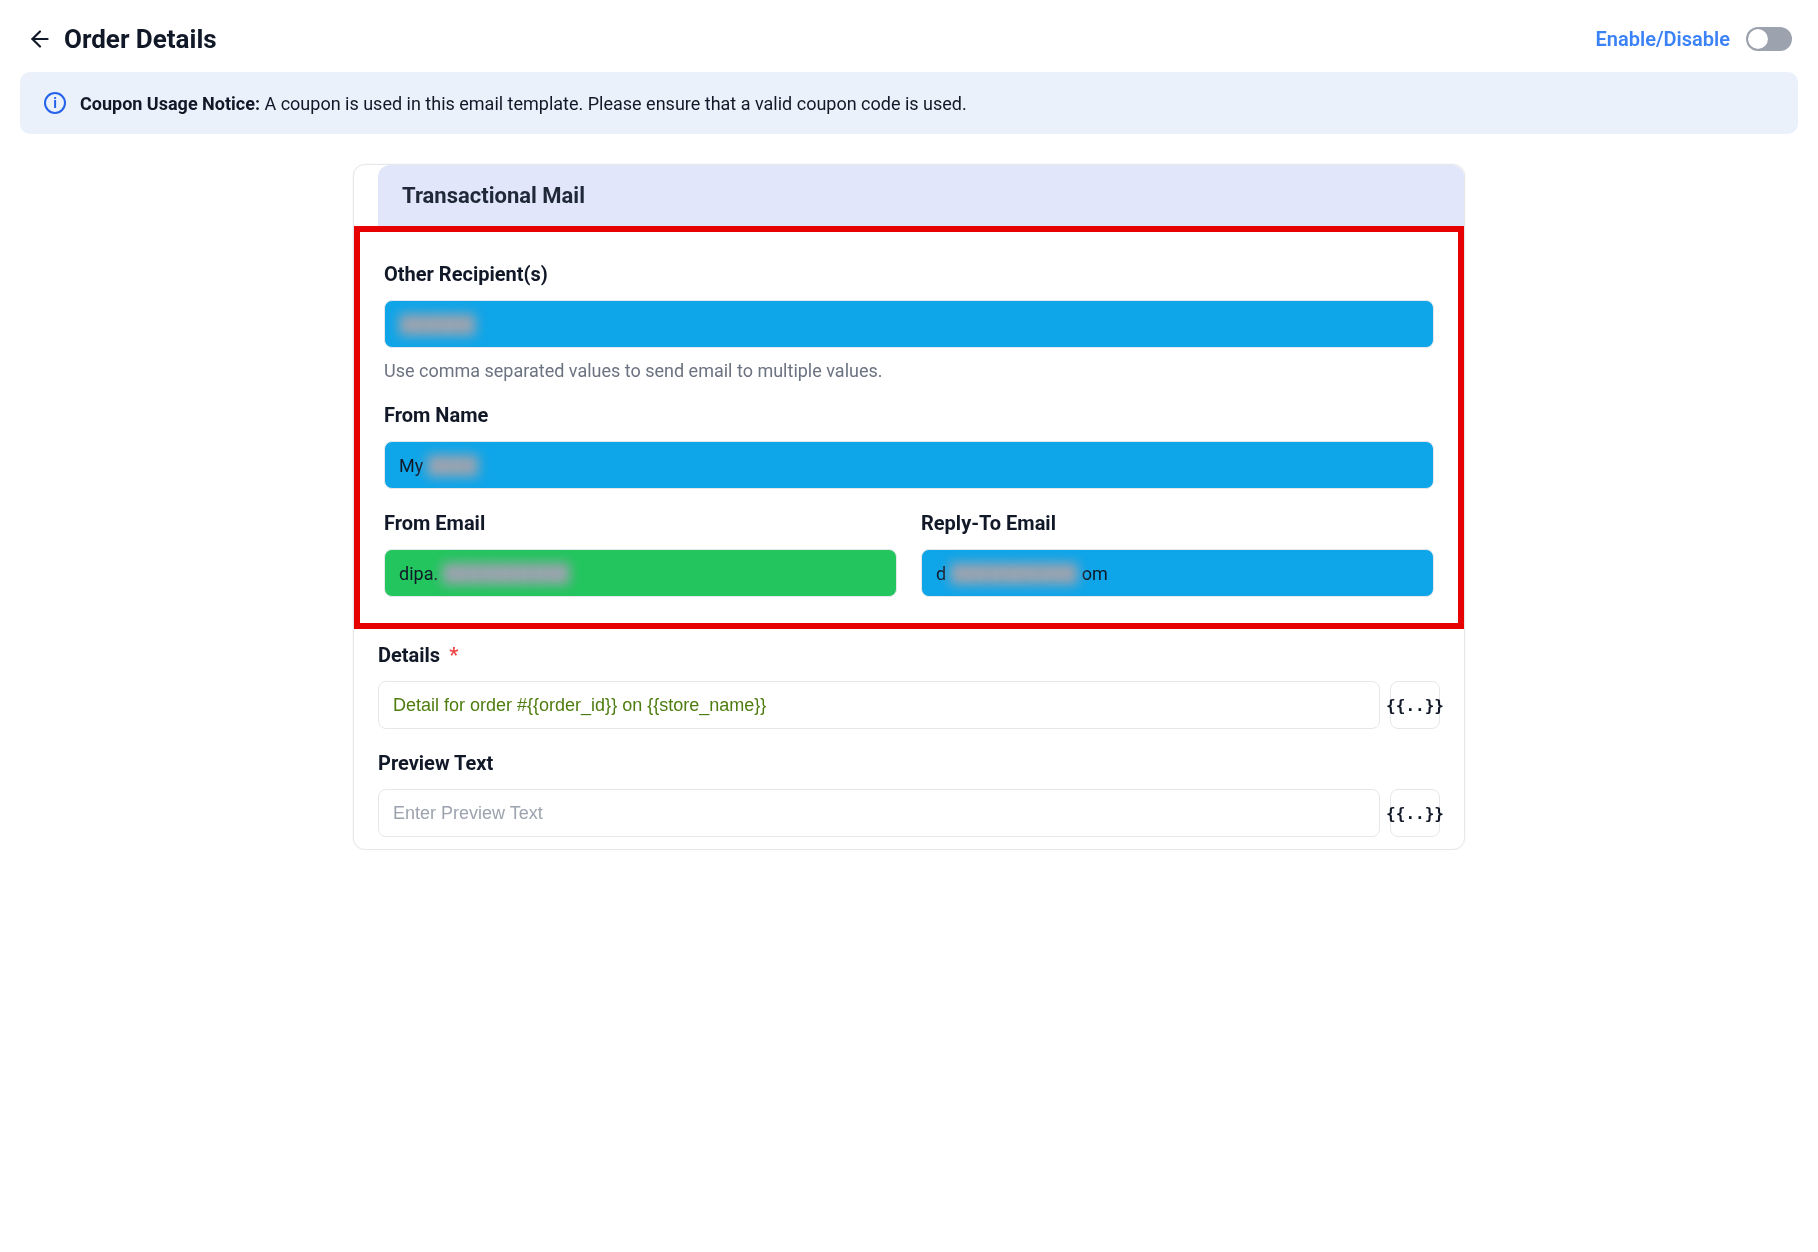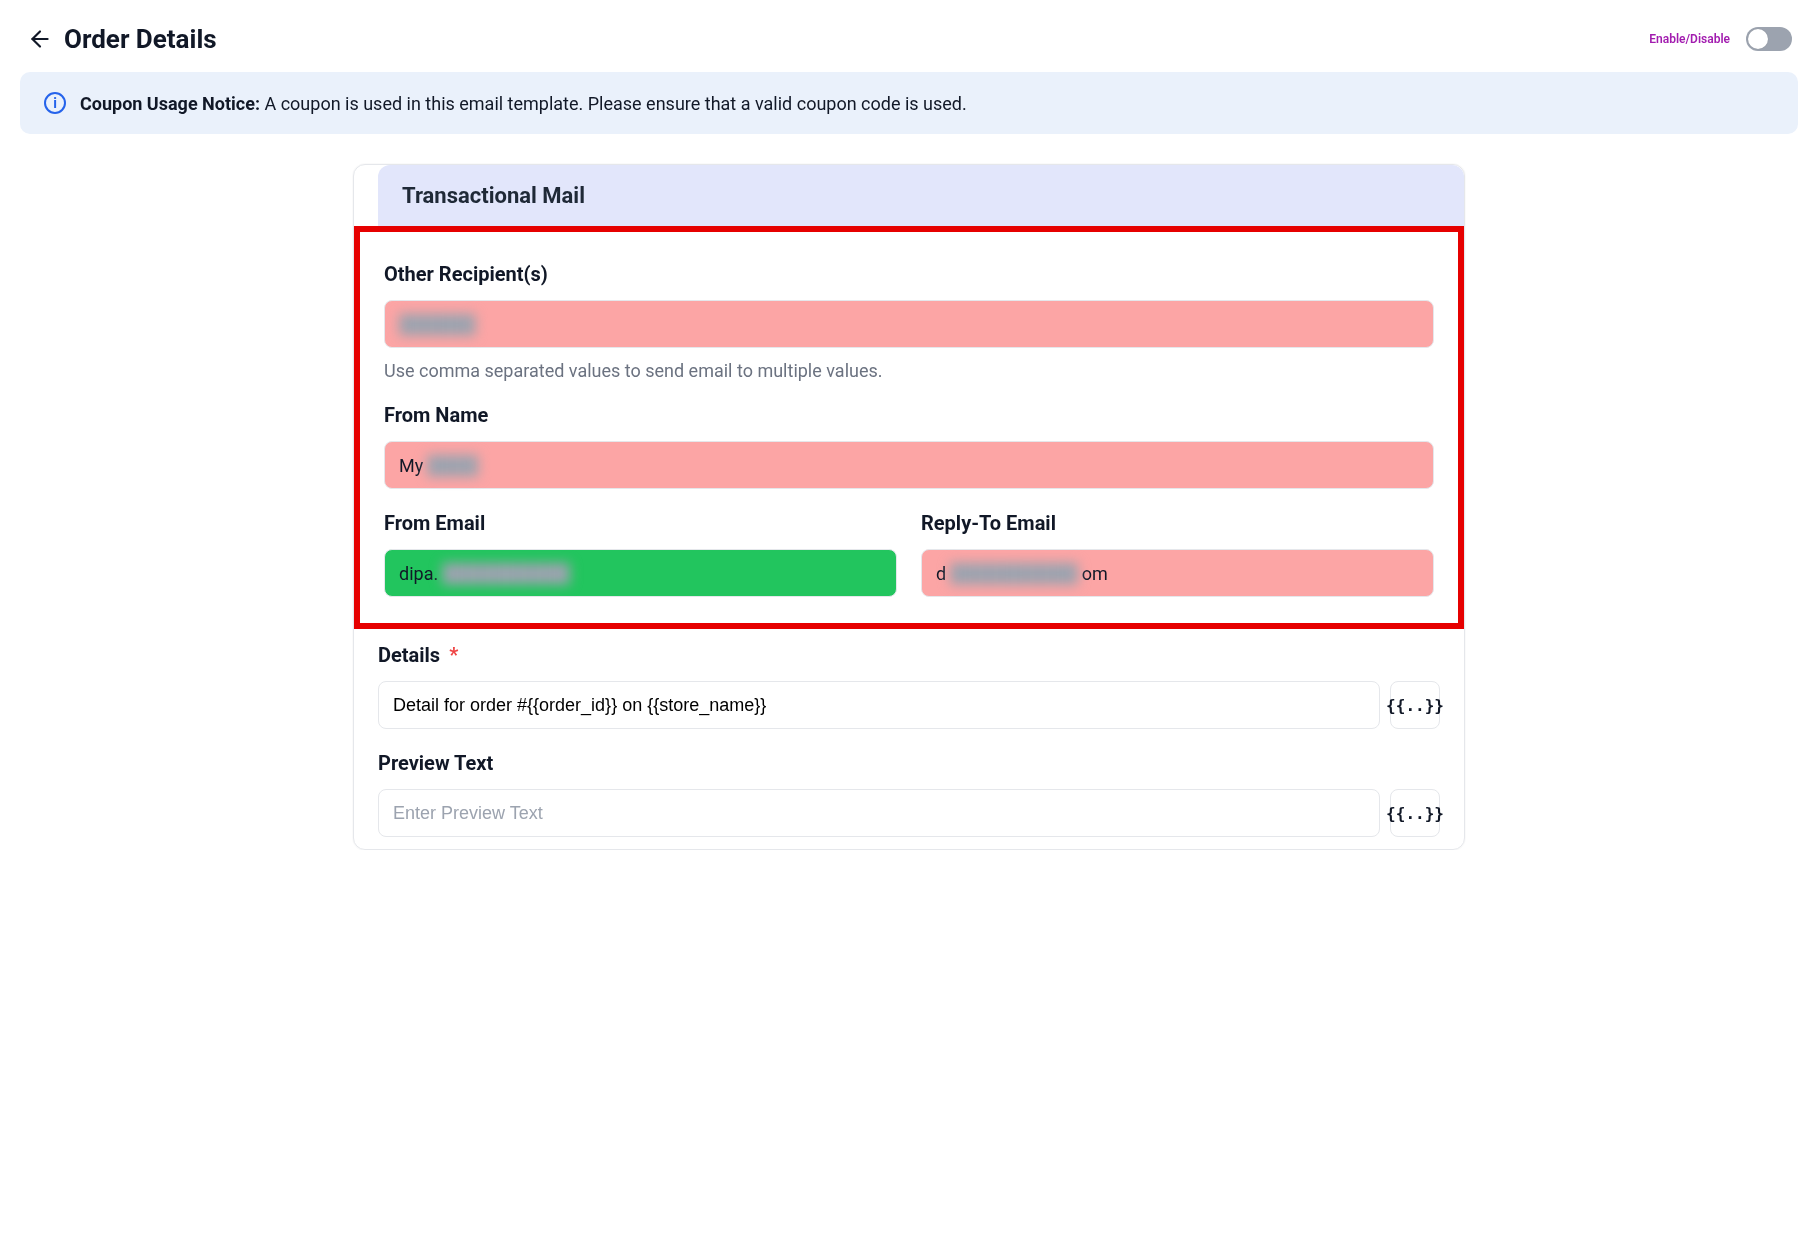--- a/index.html
+++ b/index.html
@@ -3,42 +3,42 @@
   <meta charset="utf-8">
   <style>
     * { box-sizing: border-box; margin: 0; padding: 0; }
     html, body { font-family: -apple-system, BlinkMacSystemFont, "Segoe UI", Roboto, Arial, sans-serif; color: #1f2937; background: #fff; }
     .page { padding: 14px 20px 0 20px; }
     .header { display: flex; align-items: center; justify-content: space-between; padding: 10px 6px 18px 6px; }
     .header-left { display: flex; align-items: center; gap: 10px; }
     .back-arrow { width: 28px; height: 28px; display: inline-flex; align-items: center; justify-content: center; cursor: pointer; }
     .page-title { font-size: 26px; font-weight: 700; color: #111827; }
     .header-right { display: flex; align-items: center; gap: 16px; }
-    .toggle-label { font-size: 12px; font-weight: 600; color: #a21caf; }
+    .toggle-label { font-size: 20px; font-weight: 600; color: #3b82f6; }
     .toggle { position: relative; width: 46px; height: 24px; border-radius: 12px; background: #9ca3af; cursor: pointer; }
     .toggle .knob { position: absolute; top: 2px; left: 2px; width: 20px; height: 20px; border-radius: 50%; background: #fff; box-shadow: 0 0 1px rgba(0,0,0,.2); }
     .notice { display: flex; align-items: center; gap: 14px; background: #eaf1fb; border-radius: 10px; padding: 20px 24px; }
     .notice .info-icon { width: 22px; height: 22px; border: 2px solid #2563eb; color: #2563eb; border-radius: 50%; display: inline-flex; align-items: center; justify-content: center; font-weight: 700; font-size: 14px; }
     .notice .text { font-size: 18px; color: #111827; }
     .notice .text b { font-weight: 700; }
     .content { display: flex; justify-content: center; padding: 30px 0 0 0; }
     .card { width: 1112px; background: #fff; border: 1px solid #e5e7eb; border-radius: 12px; overflow: visible; box-shadow: 0 0 0 1px rgba(0,0,0,0.02); }
     .card-header { background: #e2e6fb; padding: 18px 24px; font-size: 22px; font-weight: 700; color: #1f2937; border-top-left-radius: 12px; border-top-right-radius: 12px; margin-left: 24px; }
     .card-body { padding: 0 0 12px 0; }
     .highlight-box { border: 6px solid #e60000; border-top-width: 6px; border-bottom-width: 6px; padding: 30px 24px 26px 24px; margin: 0 0 14px 0; }
     .field { margin-bottom: 22px; }
     .field:last-child { margin-bottom: 0; }
     .label { font-size: 20px; font-weight: 700; color: #111827; margin-bottom: 14px; }
     .label .req { color: #ef4444; font-weight: 700; margin-left: 4px; }
     .hint { font-size: 18px; color: #6b7280; margin-top: 12px; }
-    .input { width: 100%; height: 48px; border: 1px solid #e5e7eb; border-radius: 8px; padding: 0 14px; font-size: 18px; color: #000000; outline: none; background: #fff; }
+    .input { width: 100%; height: 48px; border: 1px solid #e5e7eb; border-radius: 8px; padding: 0 14px; font-size: 18px; color: #4d7c0f; outline: none; background: #fff; }
     .input::placeholder { color: #9ca3af; }
     .row-2 { display: grid; grid-template-columns: 1fr 1fr; gap: 24px; }
     .blur-text { filter: blur(6px); color: #9ca3af; }
-    .input-like { width: 100%; height: 48px; border: 1px solid #e5e7eb; border-radius: 8px; display: flex; align-items: center; padding: 0 14px; font-size: 18px; color: #111827; background:#fca5a5; }
+    .input-like { width: 100%; height: 48px; border: 1px solid #e5e7eb; border-radius: 8px; display: flex; align-items: center; padding: 0 14px; font-size: 18px; color: #111827; background:#0ea5e9; }
     .input-like .blur-mid { filter: blur(6px); color: #9ca3af; margin: 0 4px; }
     .below-highlight { padding: 0 24px 0 24px; }
     .subject-row, .preview-row { display: grid; grid-template-columns: 1fr 50px; gap: 10px; align-items: stretch; }
     .token-btn { display: inline-flex; align-items: center; justify-content: center; border: 1px solid #e5e7eb; border-radius: 8px; background: #fff; cursor: pointer; font-weight: 700; font-size: 16px; color: #111827; }
     .token-glyph { font-family: ui-monospace, SFMono-Regular, Menlo, monospace; font-weight: 700; }
   </style>
 </head>
 <body>
 
 <div class="page">

